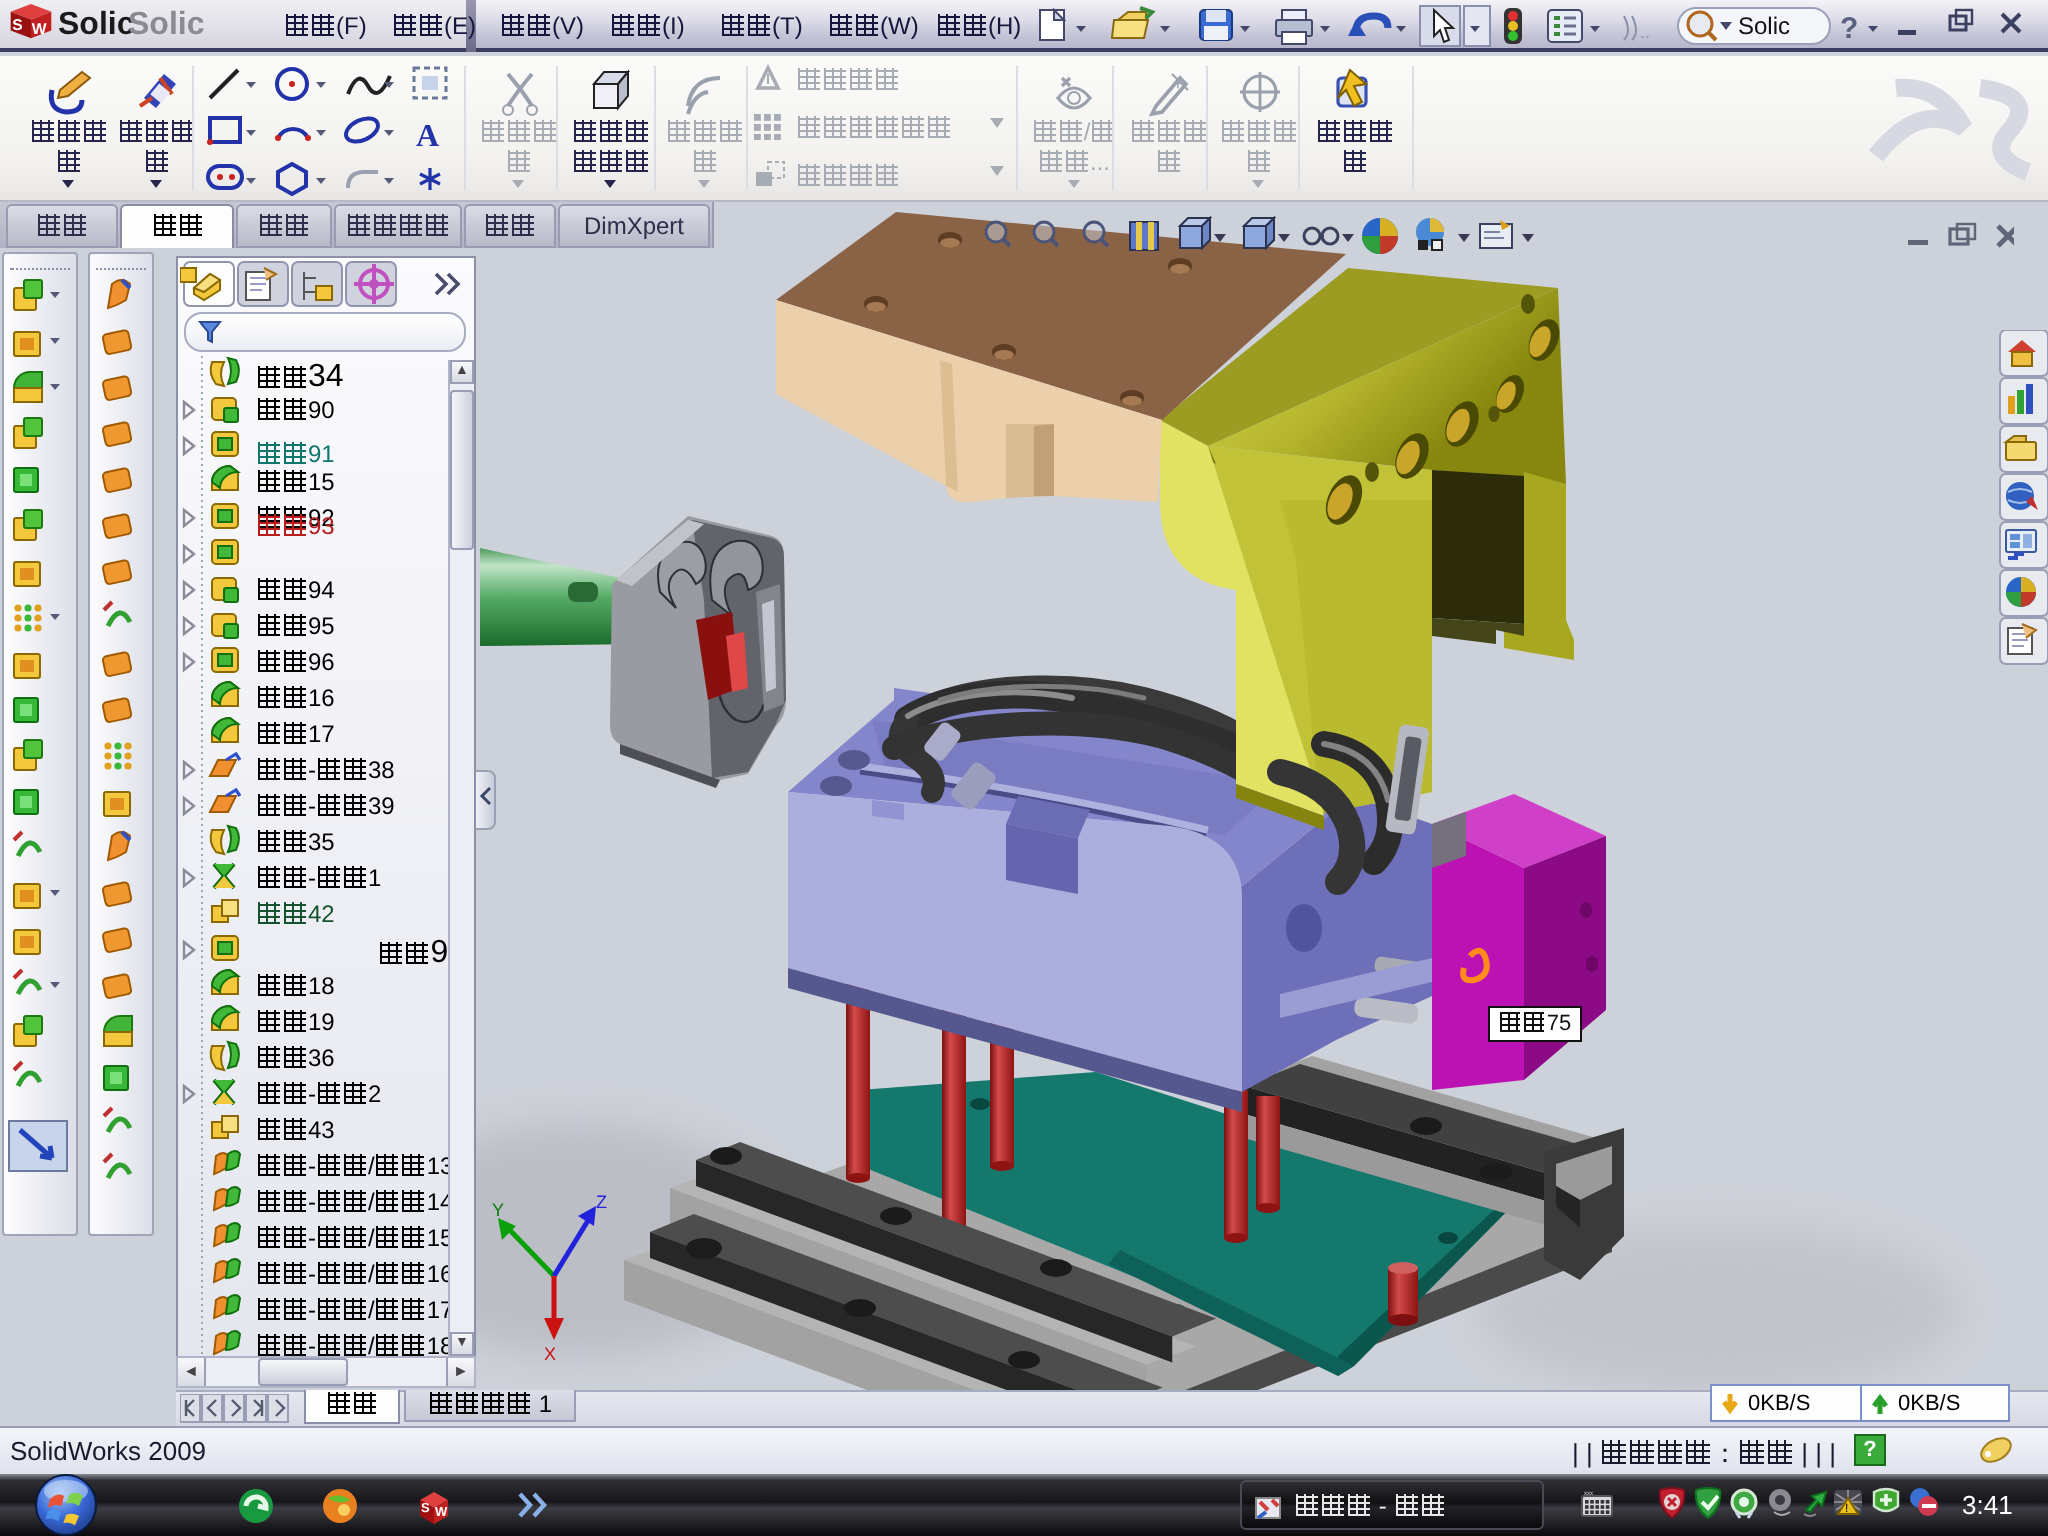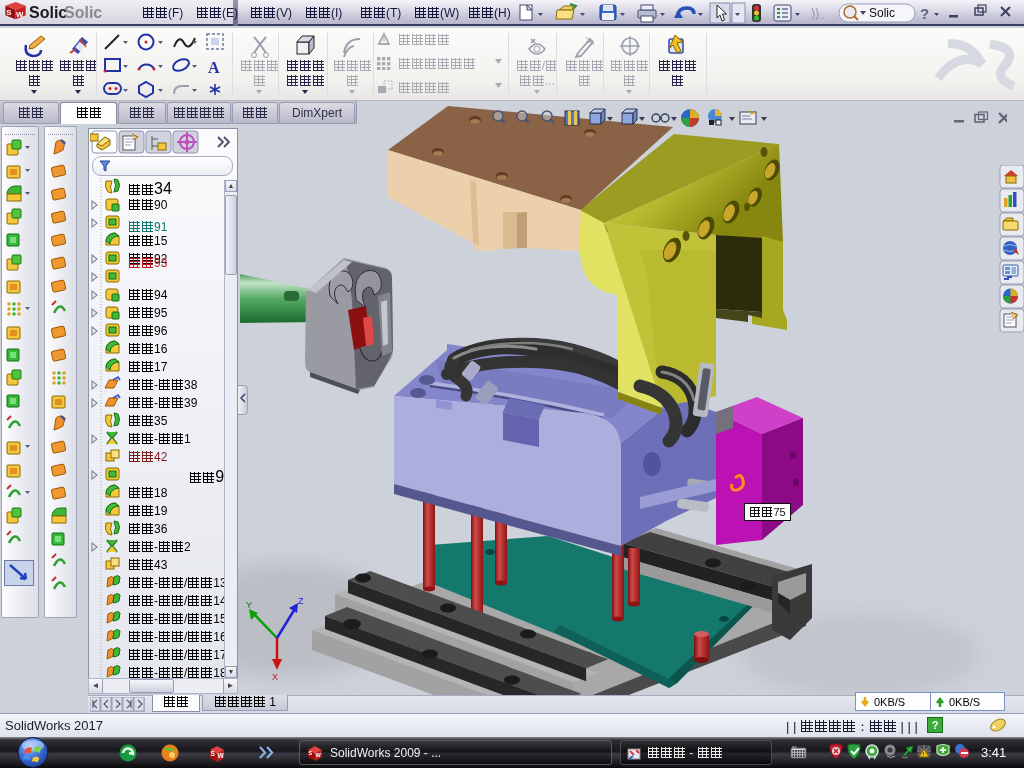--- a/index.html
+++ b/index.html
@@ -695,21 +695,21 @@
 <div class="abs" style="left:128px;top:256px;font-size:12px;color:#b91c1c;white-space:nowrap;width:105px;overflow:hidden;"><i class="c"></i><i class="c"></i>93</div>
 <div class="abs" style="left:128px;top:288px;font-size:12px;color:#000;white-space:nowrap;width:105px;overflow:hidden;"><i class="c"></i><i class="c"></i>94</div>
 <div class="abs" style="left:128px;top:306px;font-size:12px;color:#000;white-space:nowrap;width:105px;overflow:hidden;"><i class="c"></i><i class="c"></i>95</div>
 <div class="abs" style="left:128px;top:324px;font-size:12px;color:#000;white-space:nowrap;width:105px;overflow:hidden;"><i class="c"></i><i class="c"></i>96</div>
 <div class="abs" style="left:128px;top:342px;font-size:12px;color:#000;white-space:nowrap;width:105px;overflow:hidden;"><i class="c"></i><i class="c"></i>16</div>
 <div class="abs" style="left:128px;top:360px;font-size:12px;color:#000;white-space:nowrap;width:105px;overflow:hidden;"><i class="c"></i><i class="c"></i>17</div>
 <div class="abs" style="left:128px;top:378px;font-size:12px;color:#000;white-space:nowrap;width:105px;overflow:hidden;"><i class="c"></i><i class="c"></i>-<i class="c"></i><i class="c"></i>38</div>
 <div class="abs" style="left:128px;top:396px;font-size:12px;color:#000;white-space:nowrap;width:105px;overflow:hidden;"><i class="c"></i><i class="c"></i>-<i class="c"></i><i class="c"></i>39</div>
 <div class="abs" style="left:128px;top:414px;font-size:12px;color:#000;white-space:nowrap;width:105px;overflow:hidden;"><i class="c"></i><i class="c"></i>35</div>
 <div class="abs" style="left:128px;top:432px;font-size:12px;color:#000;white-space:nowrap;width:105px;overflow:hidden;"><i class="c"></i><i class="c"></i>-<i class="c"></i><i class="c"></i>1</div>
-<div class="abs" style="left:128px;top:450px;font-size:12px;color:#7f1d1d;white-space:nowrap;width:105px;overflow:hidden;"><i class="c"></i><i class="c"></i>42</div>
+<div class="abs" style="left:128px;top:450px;font-size:12px;color:#14532d;white-space:nowrap;width:105px;overflow:hidden;"><i class="c"></i><i class="c"></i>42</div>
 <div class="abs" style="left:128px;top:468px;font-size:16px;color:#000;white-space:nowrap;width:105px;overflow:hidden;text-align:right;"><i class="c"></i><i class="c"></i>97</div>
 <div class="abs" style="left:128px;top:486px;font-size:12px;color:#000;white-space:nowrap;width:105px;overflow:hidden;"><i class="c"></i><i class="c"></i>18</div>
 <div class="abs" style="left:128px;top:504px;font-size:12px;color:#000;white-space:nowrap;width:105px;overflow:hidden;"><i class="c"></i><i class="c"></i>19</div>
 <div class="abs" style="left:128px;top:522px;font-size:12px;color:#000;white-space:nowrap;width:105px;overflow:hidden;"><i class="c"></i><i class="c"></i>36</div>
 <div class="abs" style="left:128px;top:540px;font-size:12px;color:#000;white-space:nowrap;width:105px;overflow:hidden;"><i class="c"></i><i class="c"></i>-<i class="c"></i><i class="c"></i>2</div>
 <div class="abs" style="left:128px;top:558px;font-size:12px;color:#000;white-space:nowrap;width:105px;overflow:hidden;"><i class="c"></i><i class="c"></i>43</div>
 <div class="abs" style="left:128px;top:576px;font-size:12px;color:#000;white-space:nowrap;width:105px;overflow:hidden;"><i class="c"></i><i class="c"></i>-<i class="c"></i><i class="c"></i>/<i class="c"></i><i class="c"></i>13</div>
 <div class="abs" style="left:128px;top:594px;font-size:12px;color:#000;white-space:nowrap;width:105px;overflow:hidden;"><i class="c"></i><i class="c"></i>-<i class="c"></i><i class="c"></i>/<i class="c"></i><i class="c"></i>14</div>
 <div class="abs" style="left:128px;top:612px;font-size:12px;color:#000;white-space:nowrap;width:105px;overflow:hidden;"><i class="c"></i><i class="c"></i>-<i class="c"></i><i class="c"></i>/<i class="c"></i><i class="c"></i>15</div>
 <div class="abs" style="left:128px;top:630px;font-size:12px;color:#000;white-space:nowrap;width:105px;overflow:hidden;"><i class="c"></i><i class="c"></i>-<i class="c"></i><i class="c"></i>/<i class="c"></i><i class="c"></i>16</div>
@@ -778,21 +778,21 @@
 <div class="abs" style="left:202px;top:695px;width:86px;height:16px;background:linear-gradient(180deg,#dcdee8,#c6c8d6);border:1px solid #9a9eb4;border-top:none;font-size:12px;text-align:center;"><i class="c"></i><i class="c"></i><i class="c"></i><i class="c"></i> 1</div>
 <div class="abs" style="left:855px;top:692px;width:150px;height:19px;background:#fdfdfd;border:1px solid #7a90c8;display:flex;font-size:11px;">
 <div style="width:75px;border-right:1px solid #7a90c8;display:flex;align-items:center;"><svg width="14" height="14" style="margin:0 2px">
           <path d="M7,2 v7 M4,6 l3,4 3,-4" stroke="#e8a818" stroke-width="2.5" fill="none"></path>
         </svg>0KB/S</div>
 <div style="width:73px;display:flex;align-items:center;"><svg width="14" height="14" style="margin:0 2px">
           <path d="M7,12 v-7 M4,8 l3,-4 3,4" stroke="#2aa02a" stroke-width="2.5" fill="none"></path>
         </svg>0KB/S</div>
 </div>
 <div class="abs" style="left:0;top:713px;width:1024px;height:24px;background:linear-gradient(180deg,#f4f5fa,#dfe1ec);border-top:1px solid #9a9eb4;font-size:13px;color:#1a1a2e;">
-<div class="abs" style="left:5px;top:4px;">SolidWorks 2017</div>
+<div class="abs" style="left:5px;top:4px;">SolidWorks 2009</div>
 <div class="abs" style="left:786px;top:4px;color:#1a1a2e;">| | <i class="c" style="width:12px;height:12px"></i><i class="c" style="width:12px;height:12px"></i><i class="c" style="width:12px;height:12px"></i><i class="c" style="width:12px;height:12px"></i>：<i class="c" style="width:12px;height:12px"></i><i class="c" style="width:12px;height:12px"></i> | | |</div>
 <div class="abs" style="left:927px;top:3px;width:16px;height:16px;background:#3aaa3a;border:1px solid #1a6a1a;color:#fff;font-weight:bold;text-align:center;font-size:11px;line-height:15px;">?</div>
 <svg class="abs" style="left:988px;top:3px" width="20" height="17">
         <ellipse cx="10" cy="8" rx="8" ry="5" fill="#f0d060" stroke="#a08020" transform="rotate(-30 10 8)"></ellipse>
         <circle cx="6" cy="10" r="1.5" fill="#fff"></circle>
       </svg>
 </div>
 <div class="abs" style="left:0;top:737px;width:1024px;height:31px;background:linear-gradient(180deg,#8a8a92 0%,#2e2e34 10%,#17171b 45%,#3c3c44 55%,#0a0a0c 100%);">
 <svg class="abs" style="left:12px;top:0px" width="44" height="31">
 <defs>
@@ -819,30 +819,20 @@
         <circle cx="54" cy="12" r="3" fill="#f8d060"></circle>
 <g transform="translate(88,1)">
           <polygon points="4,6 11,2 18,6 11,10" fill="#e04040"></polygon>
           <polygon points="4,6 11,10 11,18 4,14" fill="#a01010"></polygon>
           <polygon points="18,6 11,10 11,18 18,14" fill="#c02020"></polygon>
           <text x="4.5" y="12" font-size="6.5" font-weight="bold" fill="#fff">S</text>
           <text x="11.5" y="14" font-size="6.5" font-weight="bold" fill="#fff">W</text>
         </g>
 <path d="M142,4 l5,5.5 -5,5.5 M149,4 l5,5.5 -5,5.5" stroke="#8ab0e8" stroke-width="2.2" fill="none"></path>
 </svg>
-<div class="abs" style="left:299px;top:3px;width:313px;height:25px;background:linear-gradient(180deg,#3a3a40,#141416 45%,#2a2a30 55%,#0c0c0e);border:1px solid #5a5a64;border-radius:3px;color:#f0f0f0;font-size:12px;">
-<svg class="abs" style="left:6px;top:4px" width="18" height="17">
-          <polygon points="2,5 9,1 16,5 9,9" fill="#e04040"></polygon>
-          <polygon points="2,5 9,9 9,16 2,12" fill="#a01010"></polygon>
-          <polygon points="16,5 9,9 9,16 16,12" fill="#c02020"></polygon>
-          <text x="2.5" y="10" font-size="5.5" font-weight="bold" fill="#fff">S</text>
-          <text x="9.5" y="12" font-size="5.5" font-weight="bold" fill="#fff">W</text>
-        </svg>
-<span class="abs" style="left:30px;top:5px;">SolidWorks 2009 - ...</span>
-      </div>
 <div class="abs" style="left:620px;top:3px;width:152px;height:25px;background:linear-gradient(180deg,#2e2e34,#101012 45%,#222228 55%,#0a0a0c);border:1px solid #4a4a54;border-radius:3px;color:#e8e8e8;font-size:12px;">
 <svg class="abs" style="left:5px;top:4px" width="17" height="17">
           <rect x="2" y="4" width="12" height="10" fill="#e8e8f0" stroke="#888"></rect>
           <path d="M4,6 l4,4 M10,5 l3,3" stroke="#d04040" stroke-width="2"></path>
           <path d="M3,14 l4,-3" stroke="#3060c0" stroke-width="2"></path>
         </svg>
 <span class="abs" style="left:26px;top:5px;"><i class="c"></i><i class="c"></i><i class="c"></i> - <i class="c"></i><i class="c"></i></span>
       </div>
 <svg class="abs" style="left:790px;top:8px" width="20" height="16">
         <rect x="1" y="3" width="15" height="10" rx="1" fill="#d8d8e0" stroke="#555"></rect>

